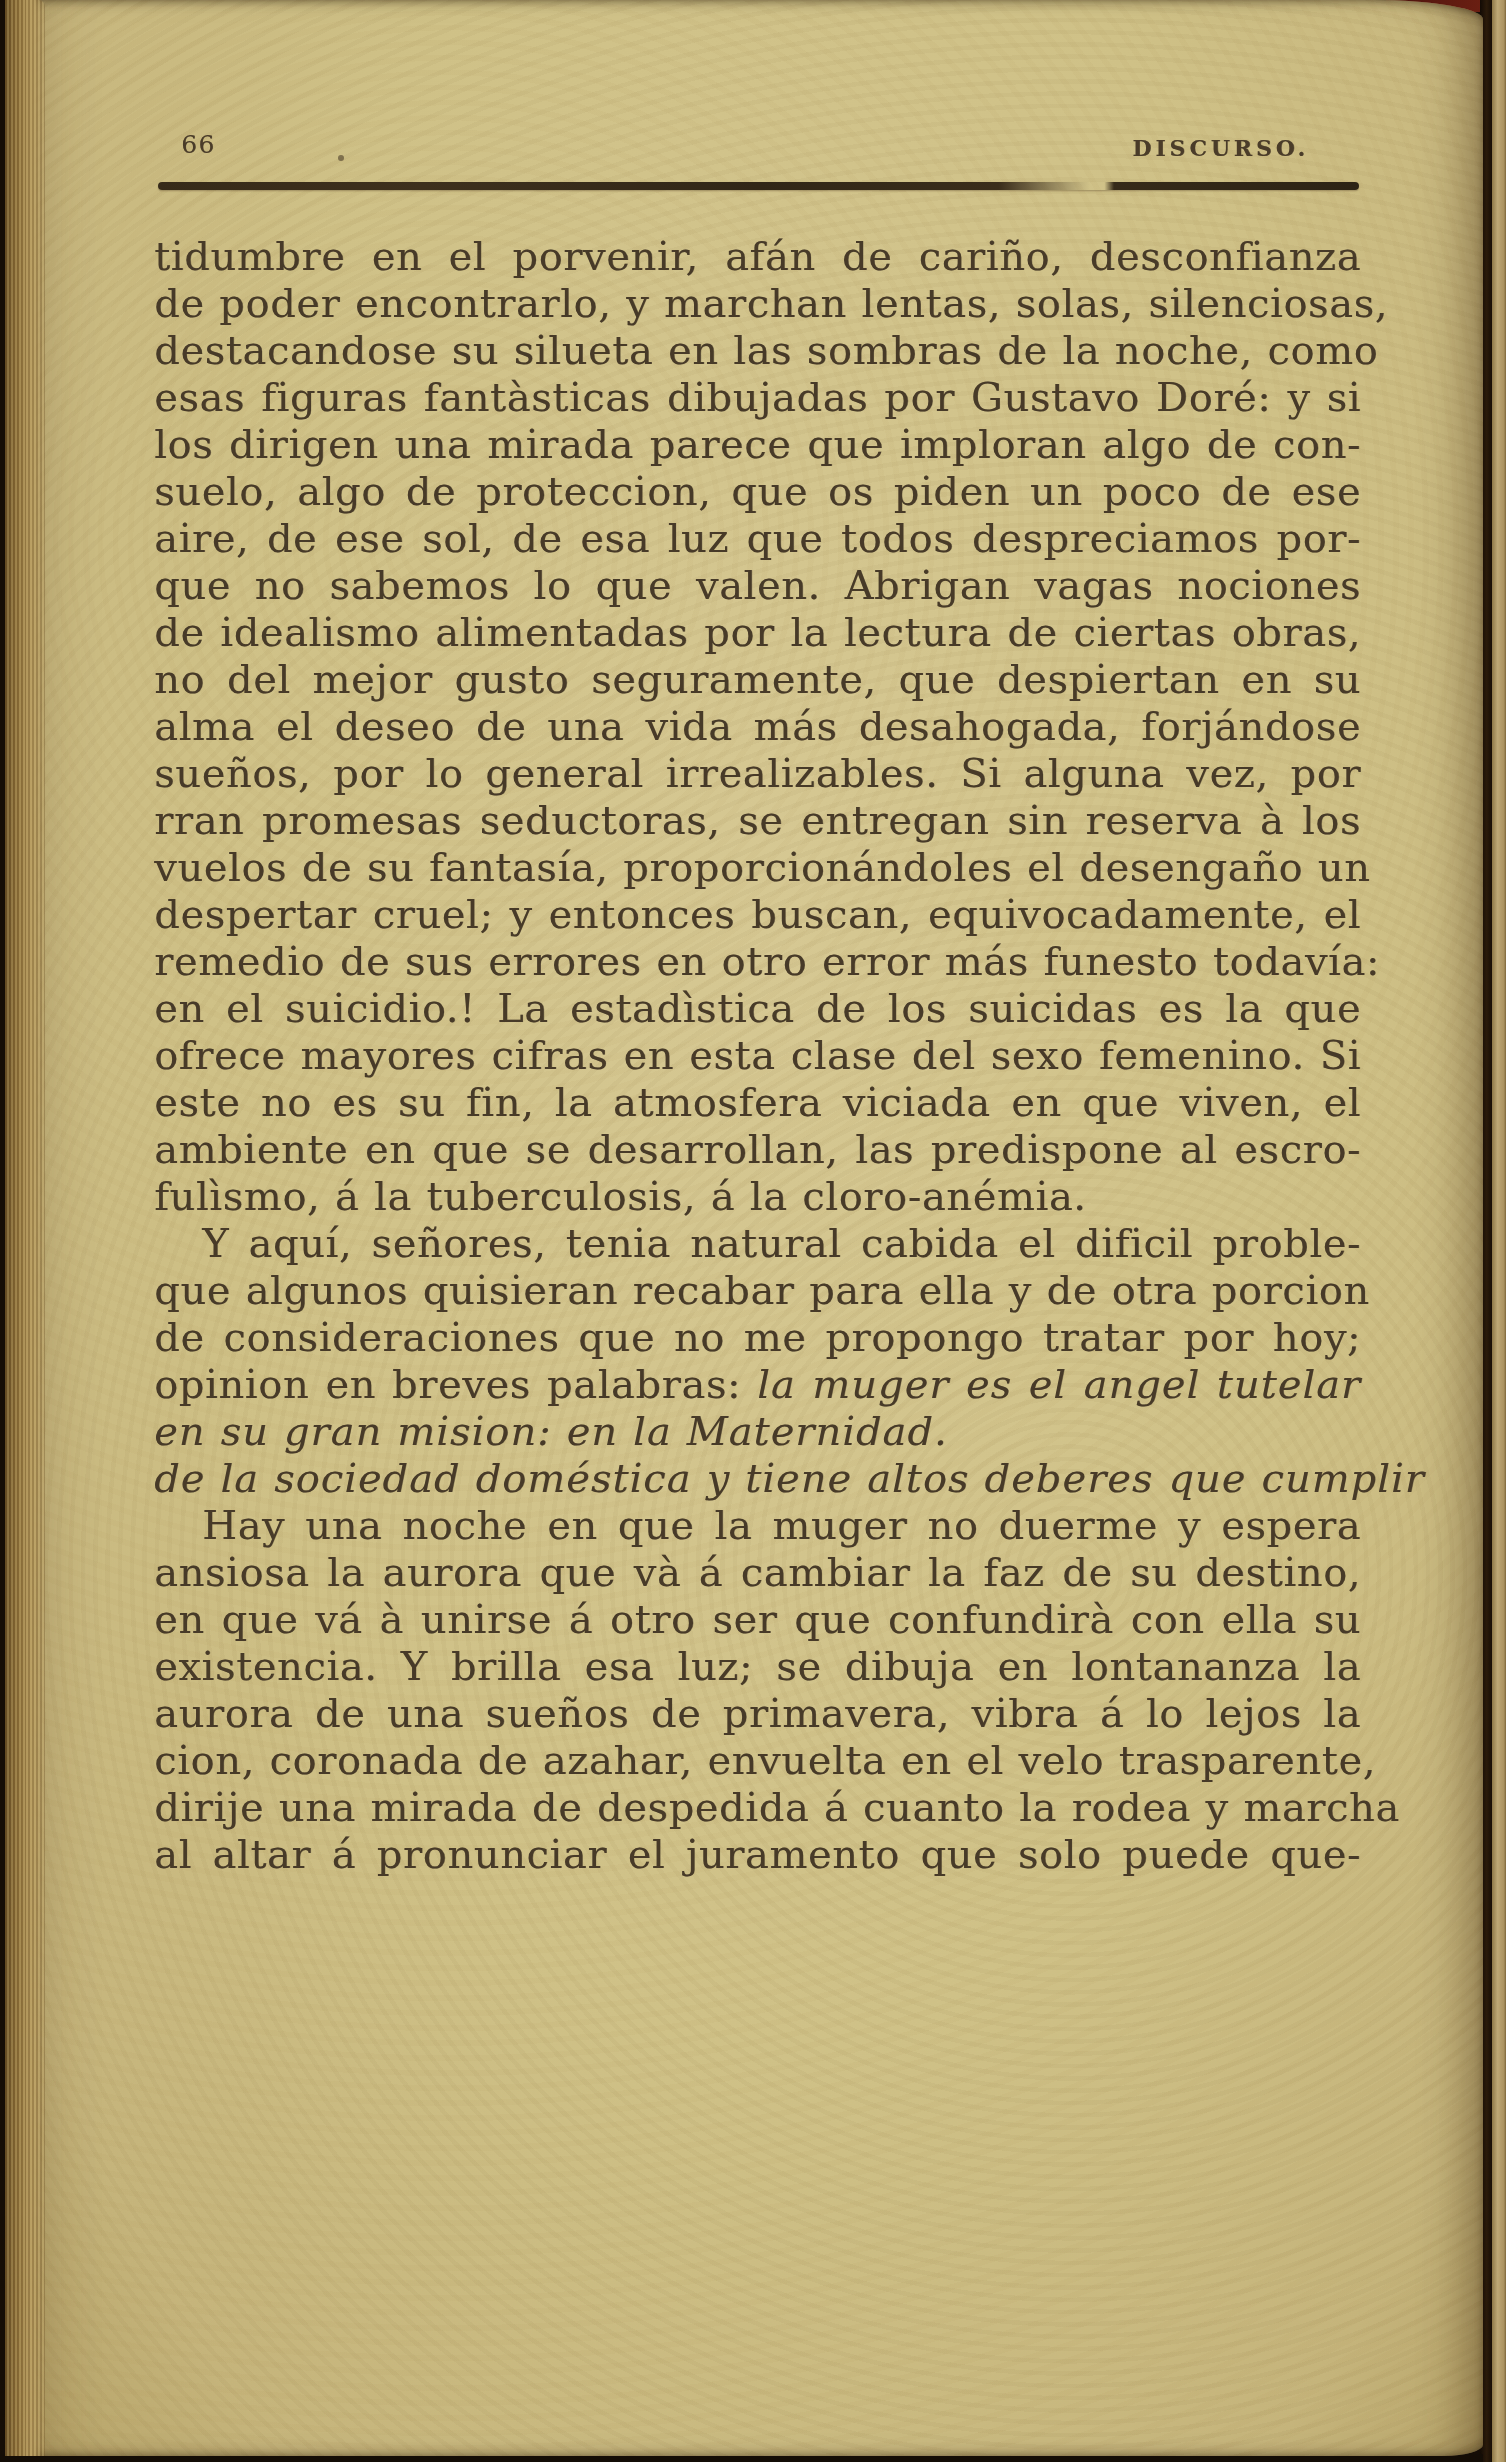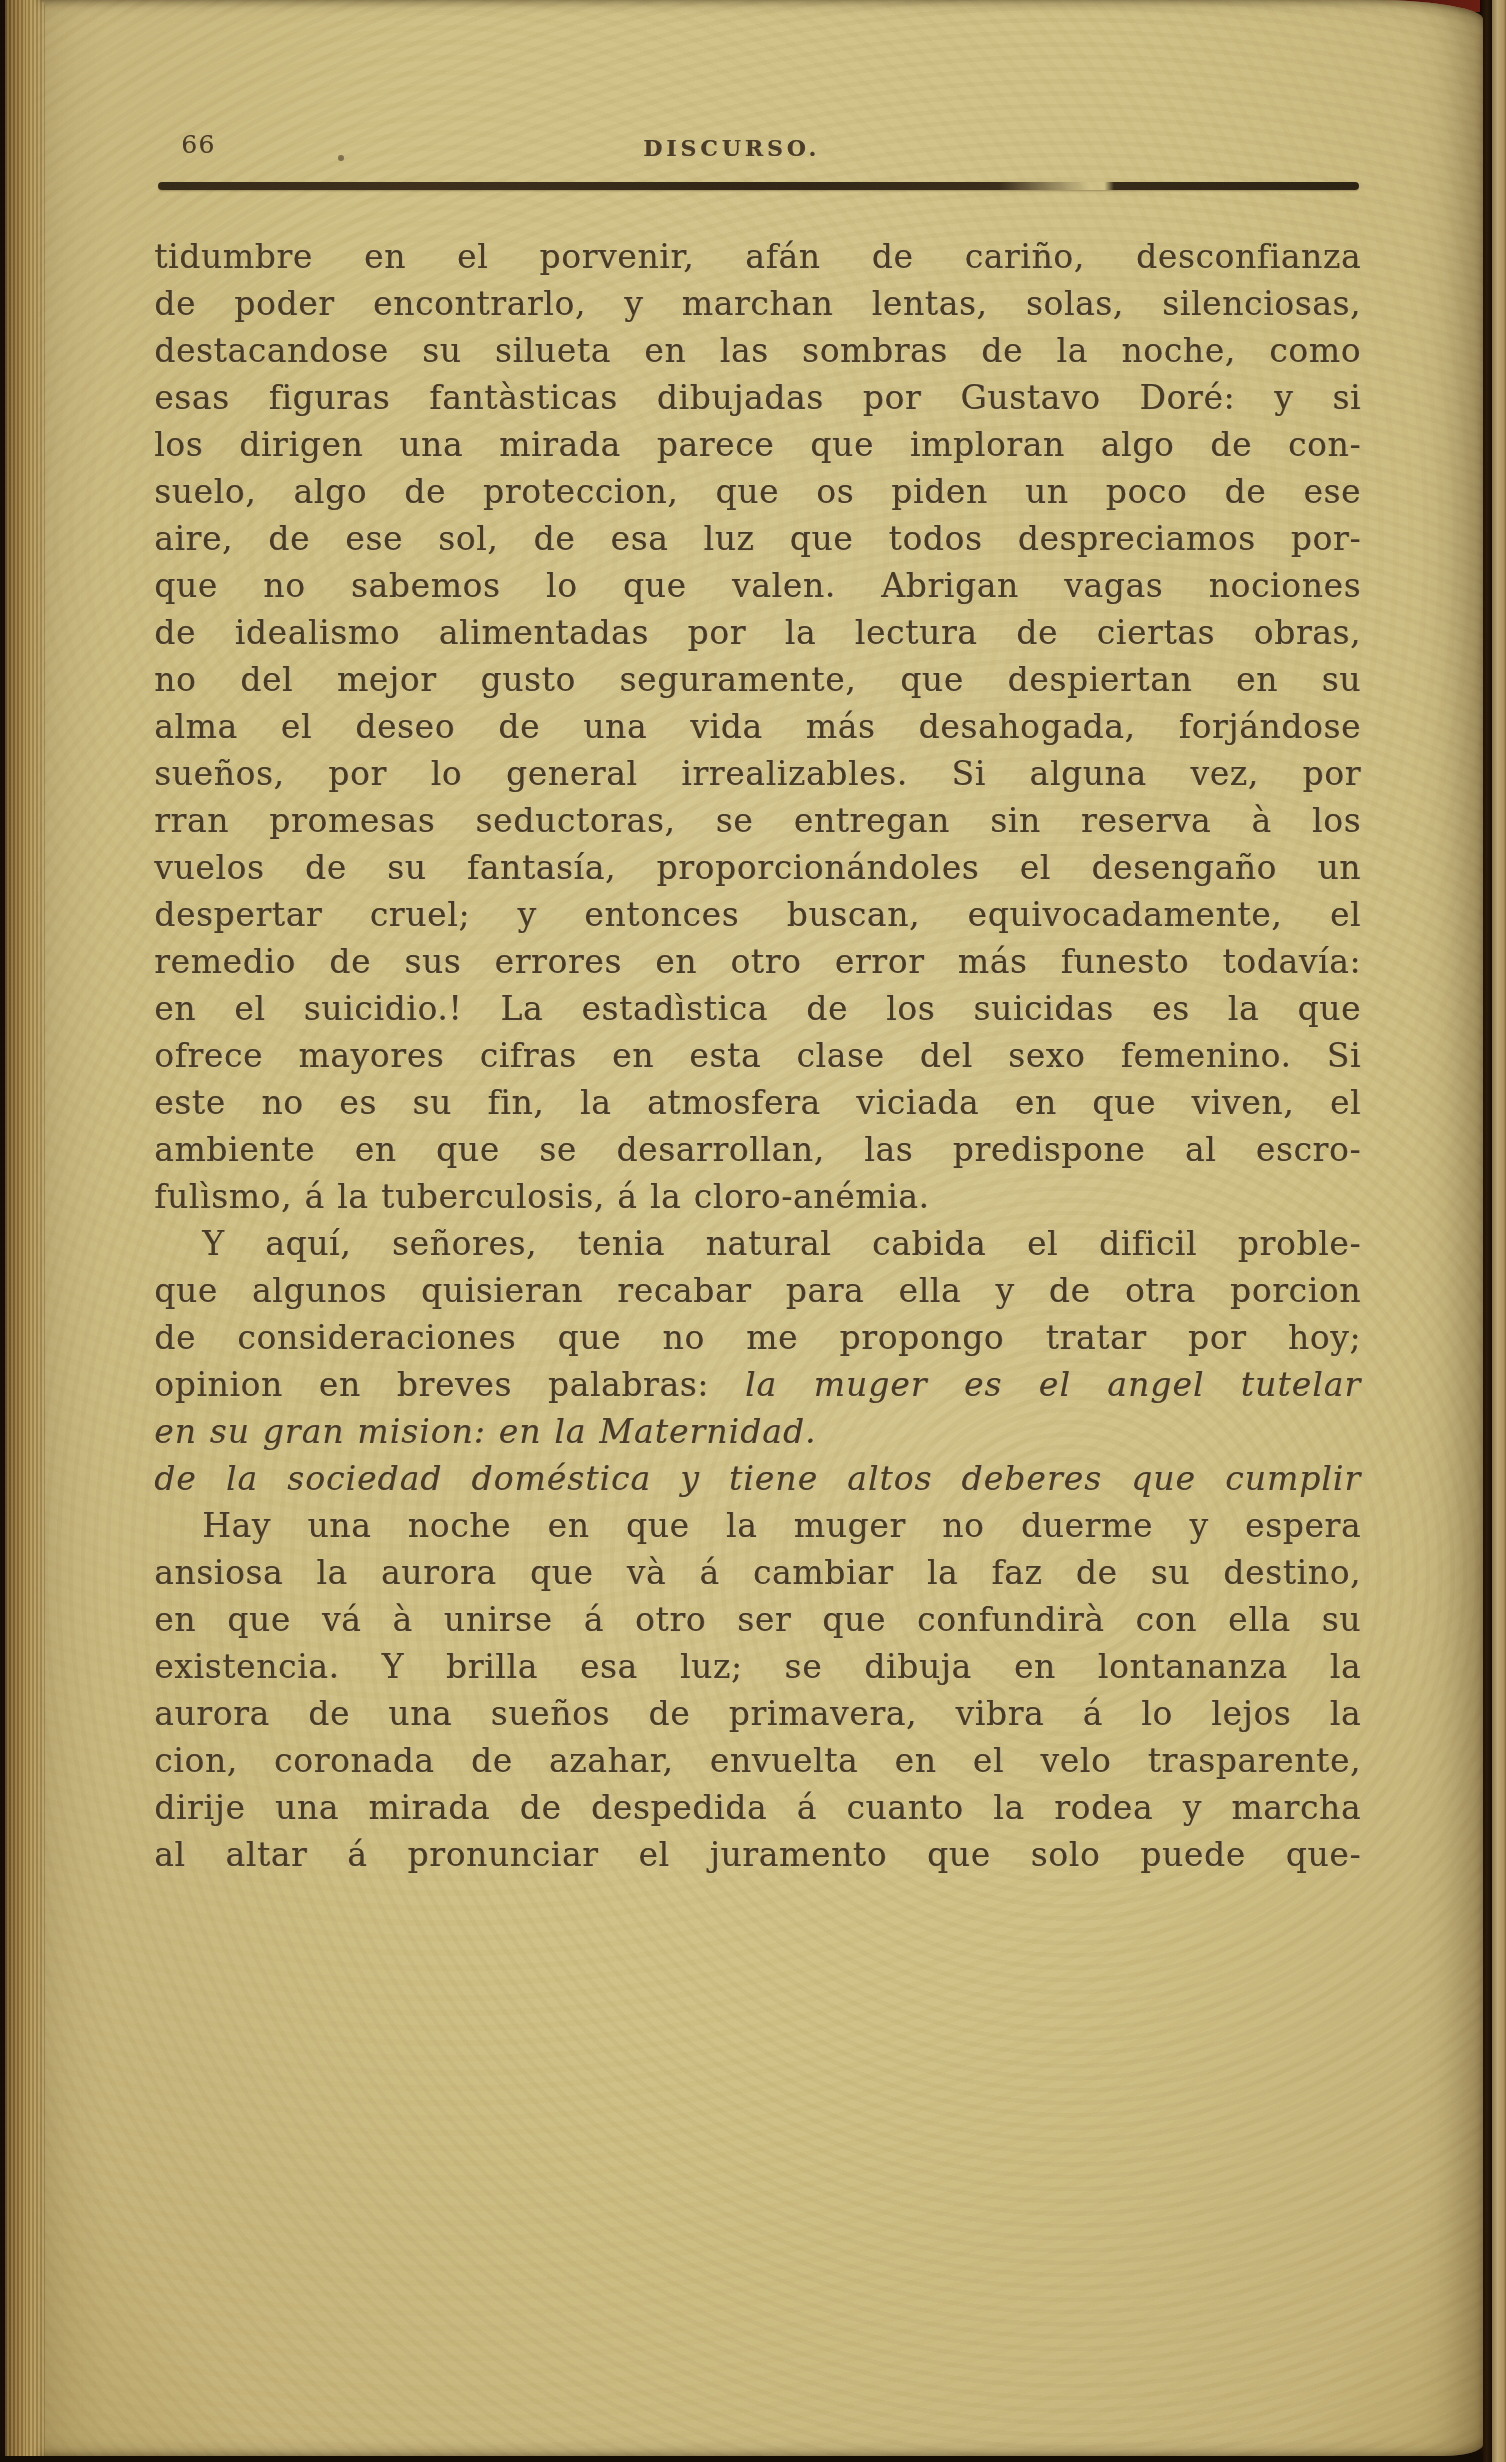--- a/index.html
+++ b/index.html
@@ -76,21 +76,21 @@
   .page-number {
     position: absolute;
     left: 27px; top: 3px;
     font-size: 25px;
     letter-spacing: 1.3px;
     text-shadow: 0.4px 0.4px 0.6px rgba(70,57,40,0.5);
   }
   .running-title {
     position: absolute;
     left: 0; right: 52px; top: 7.8px;
-    text-align: center;
+    text-align: right;
     font-size: 22px;
     font-weight: 700;
     letter-spacing: 3.9px;
     text-shadow: 0.4px 0.4px 0.6px rgba(70,57,40,0.5);
   }
   .ink-dot {
     position: absolute;
     left: 333px; top: 155px;
     width: 5.8px; height: 5.8px;
     border-radius: 50%;
@@ -106,21 +106,21 @@
       rgba(54,42,25,0) 77.6%, rgba(54,42,25,0) 78.8%,
       #362a19 79.6%, #2c2315 100%);
     box-shadow: 0 1.3px 1.3px rgba(90,70,40,0.35);
   }
 
   
   .text-block {
     position: absolute;
     left: 149px; top: 233px;
     width: 1207px;
-    font-size: 33px;
+    font-size: 40px;
     line-height: 47px;
     letter-spacing: 0.6px;
     word-spacing: 1.3px;
     color: #473a28;
     text-shadow: 0.4px 0.4px 0.6px rgba(70,57,40,0.42);
   }
   .line {
     text-align: justify;
     text-align-last: justify;
     white-space: nowrap;

